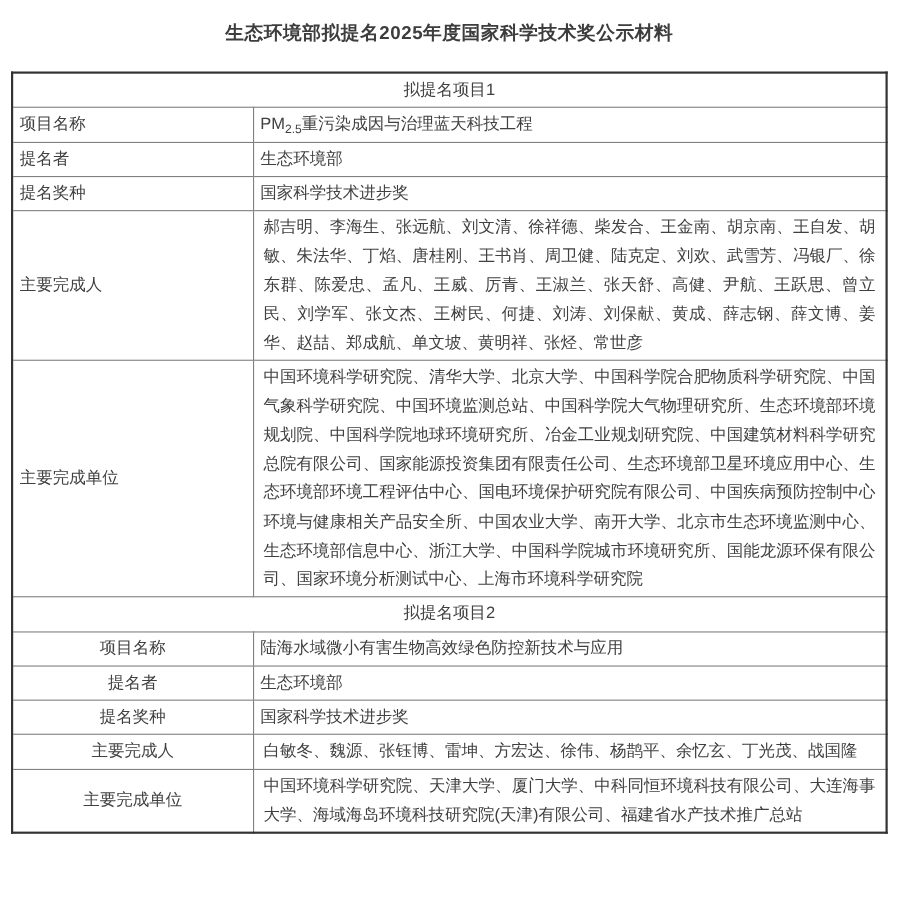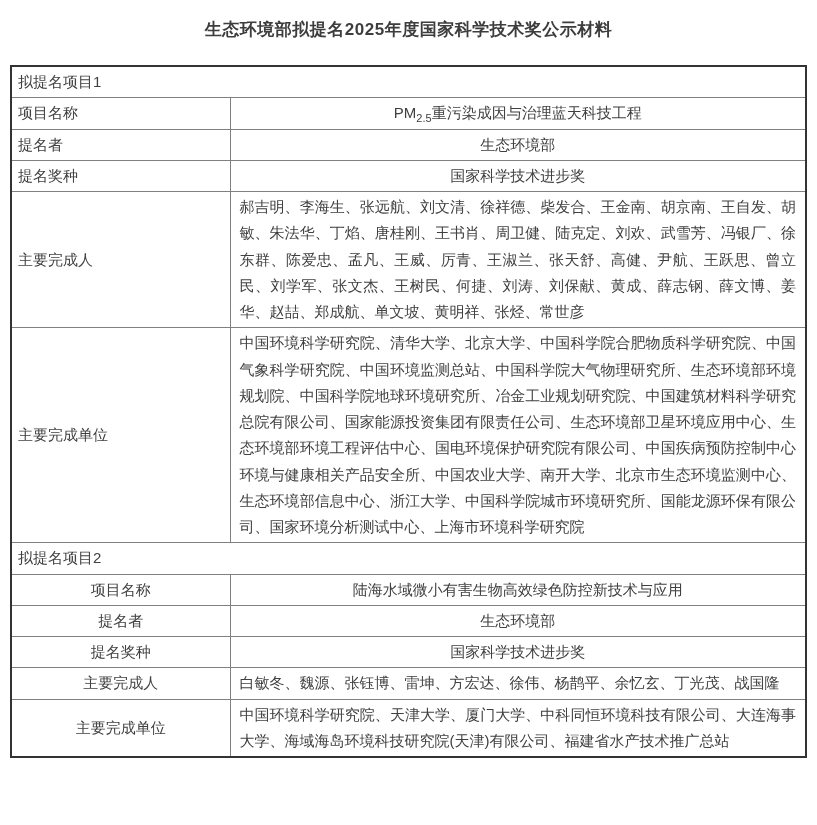--- a/index.html
+++ b/index.html
@@ -38,31 +38,31 @@
     font-size: 15px;
     font-weight: normal;
     line-height: 1.75;
     padding: 2px 6px;
     vertical-align: middle;
     color: #404040;
     word-break: break-all;
   }
   .section-header {
     font-weight: bold;
-    text-align: left;
+    text-align: center;
     color: #3d3d3d;
     border-top: 2px solid #333333;
     border-bottom: 2px solid #333333;
     line-height: 1.6;
     padding: 3px 6px;
     border-radius: 13px;
   }
   .labels-left .label   { text-align: left;  padding-left: 6px; }
   .labels-center .label { text-align: center; }
-  .value.center { text-align: center; }
+  .value.center { }
   .value.long   { text-align: justify; padding: 2px 9px; margin-left: 27px; }
   sub {
     font-size: 11px;
     line-height: 0;
   }
 </style>
 </head>
 <body>
 
 <div class="page">

